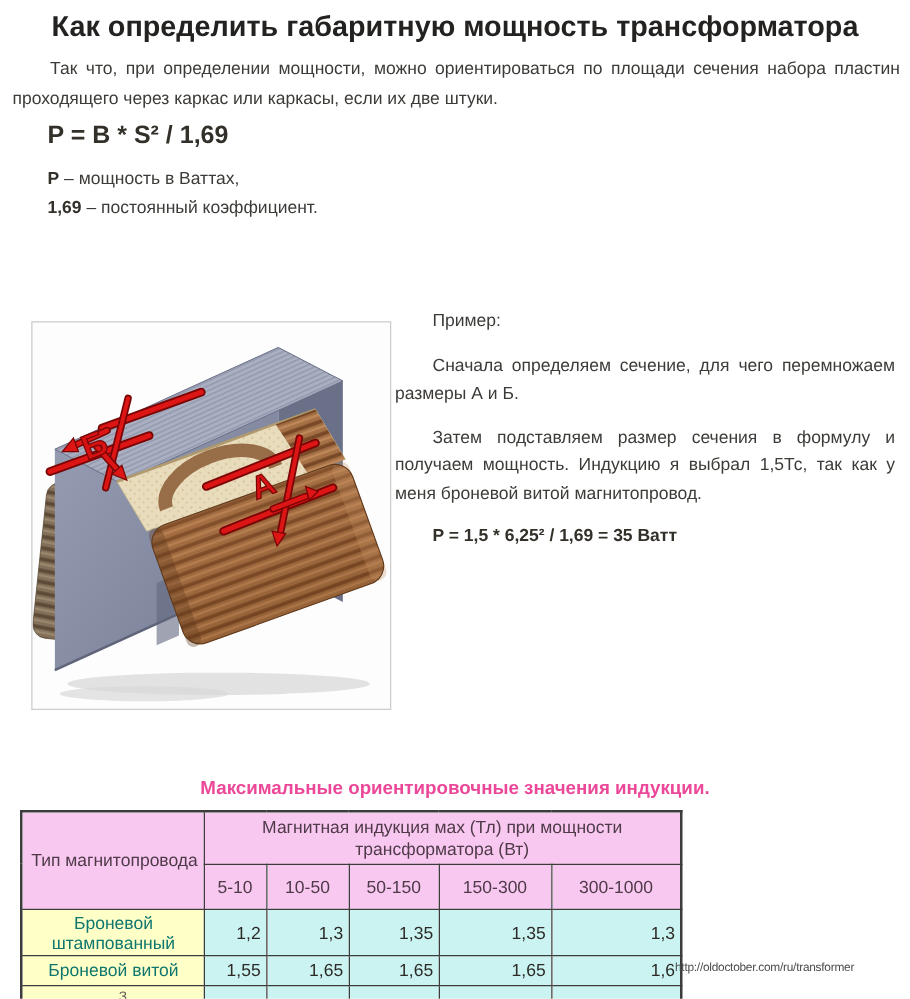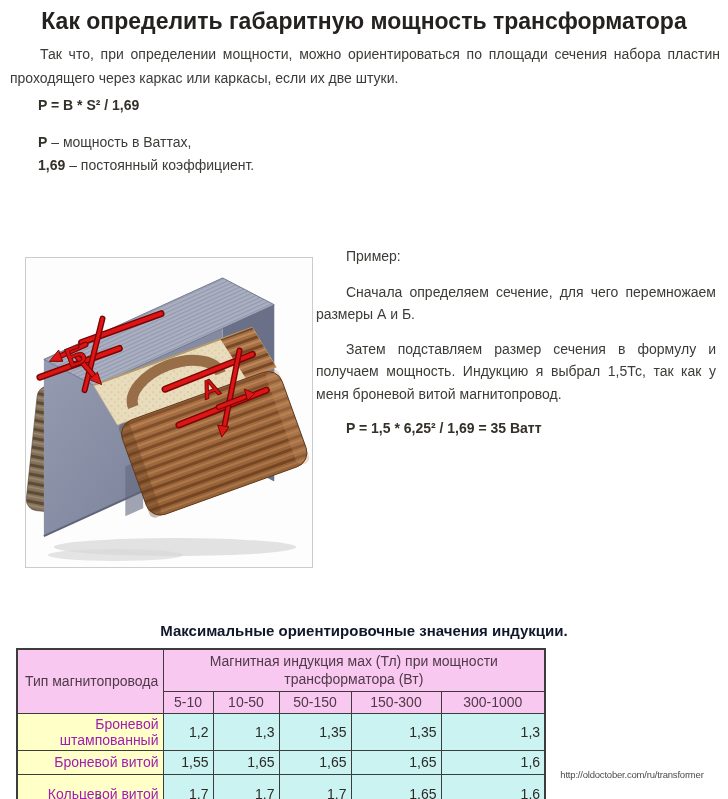--- a/index.html
+++ b/index.html
@@ -11,68 +11,68 @@
   .page-title {
     position:absolute; top:8px; left:0; width:728px; text-align:center;
     font-size:23px; font-weight:700; color:#242220; letter-spacing:0;
   }
   .intro {
     position:absolute; top:42px; left:10px; width:710px;
     font-size:14px; line-height:24px; text-align:justify; text-indent:30px;
   }
   .formula-main {
     position:absolute; top:97px; left:38px;
-    font-size:14px; font-weight:700; color:#333029;
+    font-size:20px; font-weight:700; color:#333029;
   }
   .defs { position:absolute; top:131px; left:38px; font-size:14px; line-height:22.5px; }
   .defs .term { font-weight:700; color:#333029; }
   .figure-box {
     position:absolute; left:25px; top:257px; width:288px; height:311px;
     border:1px solid #cccccc; background:#fdfdfd;
   }
   .figure-box svg { display:block; width:100%; height:100%; }
   .example {
     position:absolute; left:316px; top:245px; width:400px;
     font-size:14px; line-height:22.5px;
   }
   .example p { text-indent:30px; }
   .example .jp { text-align:justify; }
   .example .gap-s { margin-bottom:12px; }
   .example .gap-m { margin-bottom:13px; }
   .example .formula { font-weight:700; color:#333029; }
   .table-caption {
     position:absolute; top:622px; left:0; width:728px; text-align:center;
-    font-size:15px; font-weight:700; color:#0f172a;
+    font-size:15px; font-weight:700; color:#ec4899;
   }
   table.induction {
     position:absolute; left:16px; top:648px; width:528px;
     border-collapse:collapse; table-layout:fixed;
     border:2px solid #3c3c3c;
   }
   table.induction th, table.induction td {
     border:1px solid #3c3c3c; font-weight:400; font-size:14px;
     overflow:hidden;
   }
   th.hdr { background:#f9c8f0; color:#4e3a48; text-align:center; padding:2px 4px; line-height:18px; }
   th.hdr-left { background:#f9c8f0; color:#4e3a48; text-align:left; padding:2px 4px 2px 7px; }
-  tr.ranges th { background:#f9c8f0; color:#4e3a48; height:22px; }
+  tr.ranges th { background:#f9c8f0; color:#4e3a48; height:36px; }
   tr.hrow1 { height:42px; }
   td.lbl {
-    background:#ffffc8; color:#a21caf; text-align:right;
+    background:#ffffc8; color:#0f766e; text-align:center;
     padding:2px 4px 2px 5px; line-height:16px;
   }
   td.val {
     background:#caf3f1; color:#2c2a26; text-align:right;
     padding:2px 4px 2px 6px; font-size:14.5px;
   }
   tr.brow1 { height:36px; }
   tr.brow2 { height:24px; }
   tr.brow3 { height:41px; }
   .source-url {
-    position:absolute; left:540px; top:769px; width:184px; text-align:center;
+    position:absolute; left:540px; top:769px; width:184px; text-align:left;
     font-size:9.5px; color:#4b4b4b; letter-spacing:-0.2px;
   }
   .cutoff-artifact {
     position:absolute; left:95px; top:792px; font-size:11px; color:#5a5a5a;
   }
 </style>
 </head>
 <body>
 
 <div class="page-title">Как определить габаритную мощность трансформатора</div>

